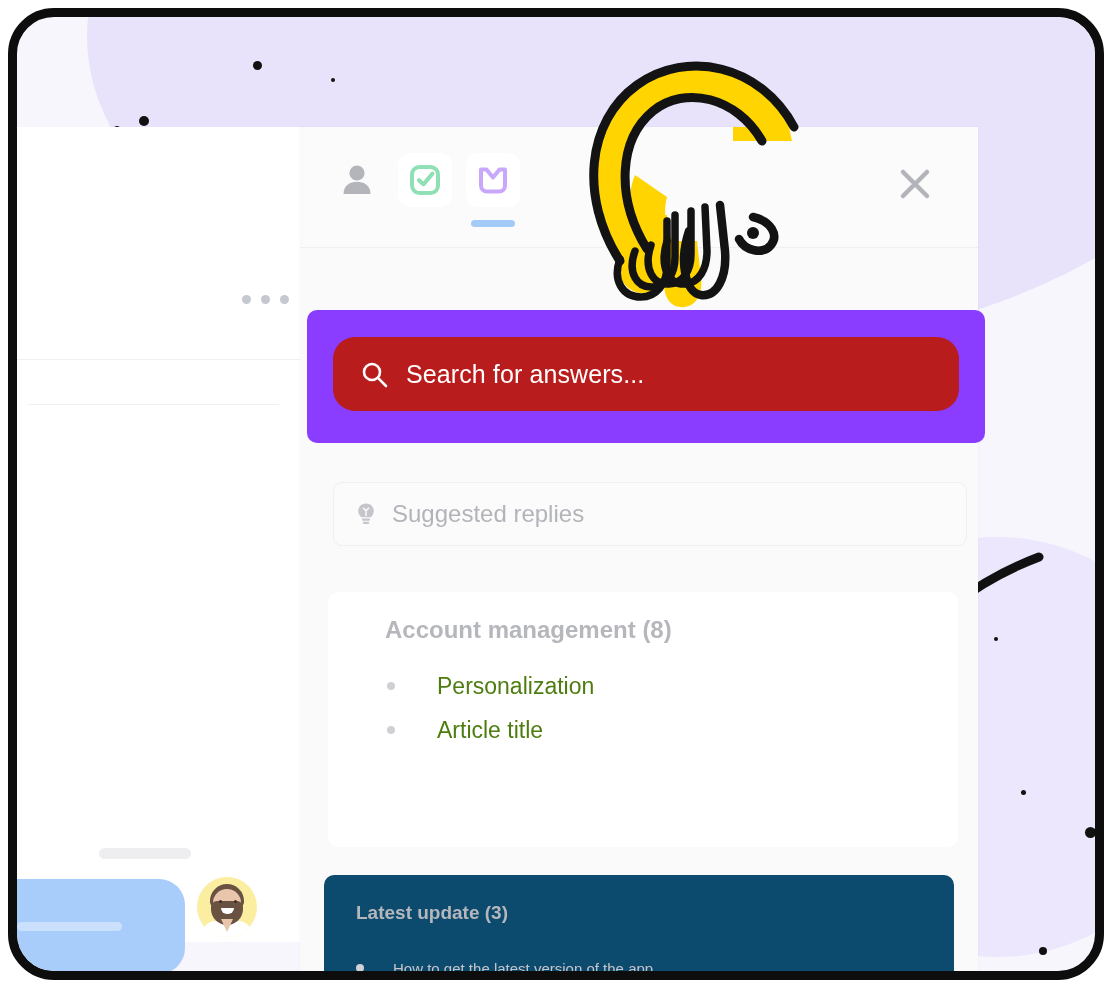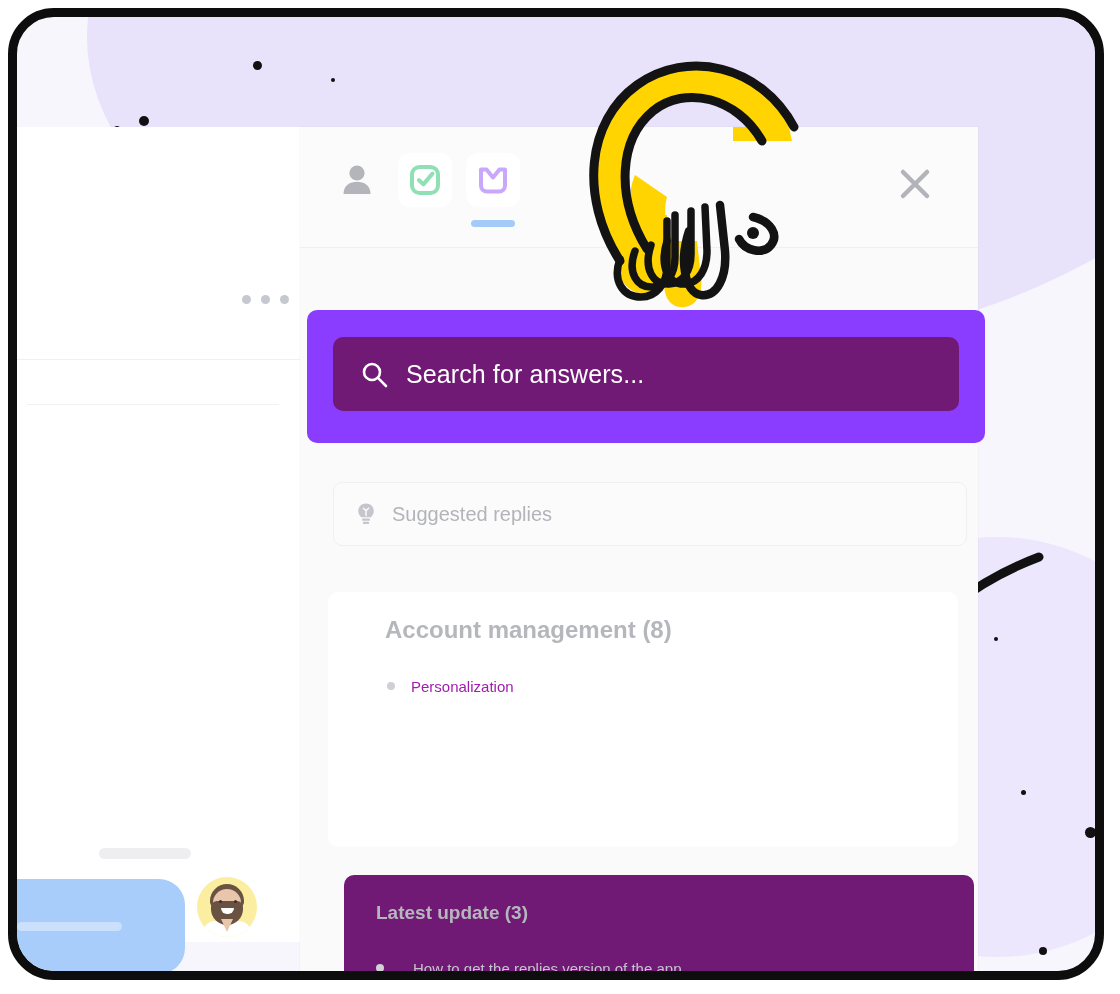--- a/index.html
+++ b/index.html
@@ -148,42 +148,42 @@
   
   .search-band{
     position:absolute;left:7px;top:183px;
     width:678px;height:133px;
     background:#8b3dff;
     border-radius:10px;
   }
   .search-field{
     position:absolute;left:26px;top:27px;
     width:626px;height:74px;
-    background:#701a75;
-    border-radius:10px;
+    background:#b91c1c;
+    border-radius:22px;
     display:flex;align-items:center;
     cursor:text;
   }
   .search-field .sicon{margin-left:28px;margin-right:18px;display:flex;}
   .search-ph{
     color:#ffffff;font-size:25px;letter-spacing:.1px;
   }
 
   
   .suggested{
     position:absolute;left:33px;top:355px;
     width:632px;height:62px;
     background:#fbfbfc;
     border:1px solid #f0f0f2;
     border-radius:9px;
     display:flex;align-items:center;
     cursor:pointer;
   }
   .suggested .bicon{margin-left:22px;margin-right:16px;display:flex;}
-  .suggested-label{color:#b3b4ba;font-size:20px;}
+  .suggested-label{color:#b3b4ba;font-size:24px;}
 
   
   .art-card{
     position:absolute;left:28px;top:465px;
     width:630px;height:255px;
     background:#ffffff;
     border-radius:10px;
   }
   .art-title{
     position:absolute;left:57px;top:24px;
@@ -197,27 +197,27 @@
     display:flex;align-items:center;
     height:44px;cursor:pointer;
   }
   .art-list .mk{
     width:26px;display:flex;align-items:center;justify-content:flex-start;
     flex:0 0 26px;
   }
   .art-list .mk .bul{
     width:8px;height:8px;border-radius:50%;background:#cfd0d4;display:block;margin-left:2px;
   }
-  .art-list .tx{font-size:15px;color:#a21caf;}
+  .art-list .tx{font-size:23px;color:#4d7c0f;margin-left:26px;}
 
   
   .art-card2{
-    position:absolute;left:44px;top:748px;
+    position:absolute;left:24px;top:748px;
     width:630px;height:120px;
-    background:#701a75;
+    background:#0c4a6e;
     border-radius:10px 10px 0 0;
   }
   .art-title2{
     position:absolute;left:32px;top:27px;
     font-size:19px;font-weight:bold;color:#b6b7bd;
   }
   .art-list2{
     position:absolute;left:32px;top:78px;
     list-style:none;margin:0;padding:0;
   }
@@ -348,31 +348,37 @@
 
         <div class="art-card">
           <div class="art-title">Account management (8)</div>
           <ul class="art-list">
             <li>
               <span class="mk">
                   <i class="bul"></i>
                 </span>
               <span class="tx">Personalization</span>
             </li>
+            <li>
+              <span class="mk">
+                  <i class="bul"></i>
+                </span>
+              <span class="tx">Article title</span>
+            </li>
           </ul>
         </div>
 
         <div class="art-card2">
           <div class="art-title2">Latest update (3)</div>
           <ul class="art-list2">
             <li>
               <span class="mk">
                   <i class="bul"></i>
                 </span>
-              <span class="tx">How to get the replies version of the app.</span>
+              <span class="tx">How to get the latest version of the app.</span>
             </li>
           </ul>
         </div>
 
       </div>
 
       <svg class="hand" viewBox="0 0 270 270">
         <g>
           <path d="M62 215 C 22 150 28 78 78 42 C 126 8 200 22 232 82 L 205 95
                    C 180 52 128 40 95 64 C 60 90 56 148 88 200 Z" fill="#FFD400"></path>

